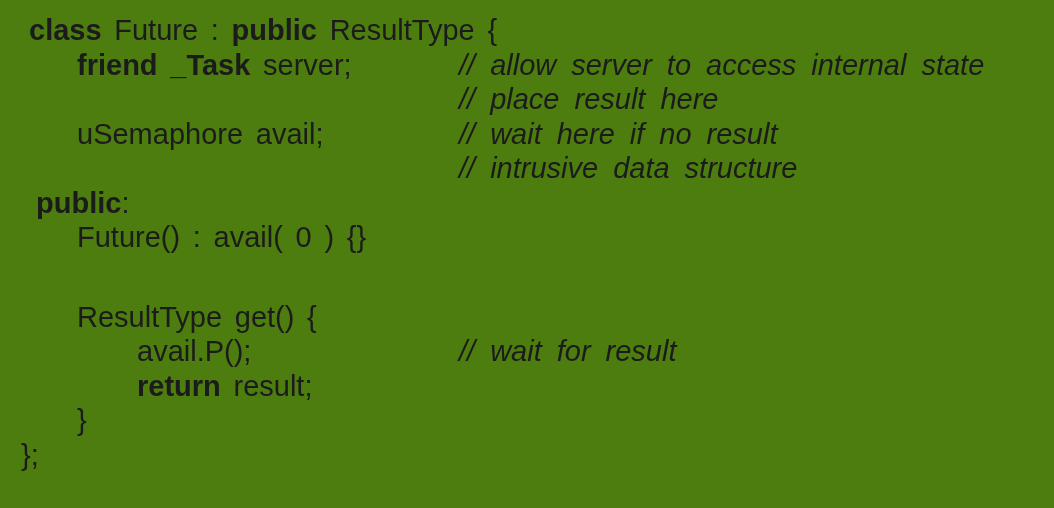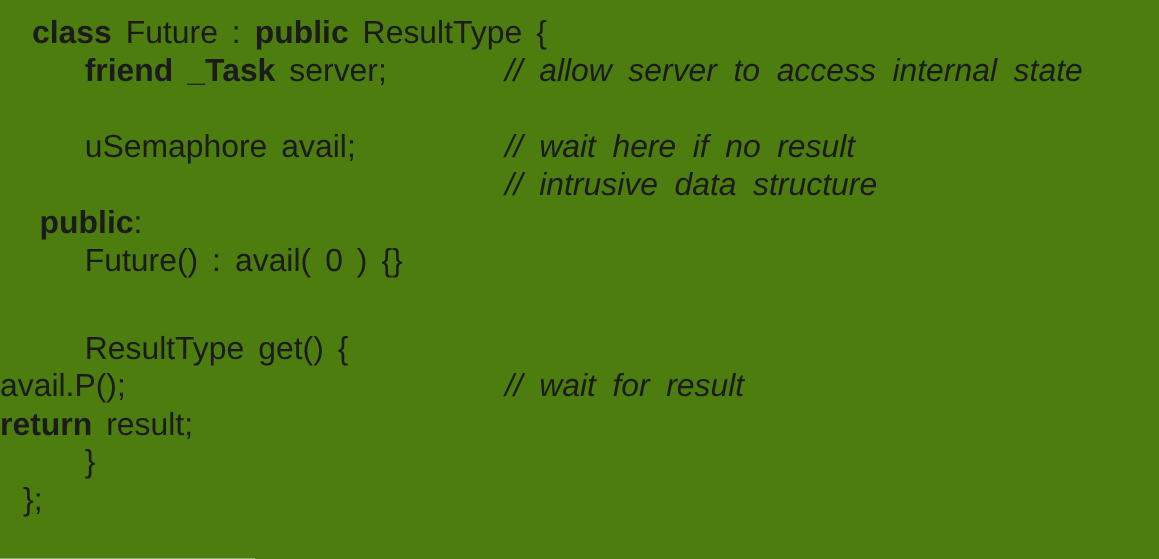--- a/index.html
+++ b/index.html
@@ -38,39 +38,40 @@
     left: 459px;
     top: 0;
     font-style: italic;
     font-weight: normal;
     word-spacing: 0.24em;
   }
   
   .ind-class  { padding-left: 29px; }
   .ind-access { padding-left: 36px; }
   .ind-member { padding-left: 77px; }
-  .ind-body   { }
+  .ind-body   { padding-left: 137px; }
   .ind-close  { padding-left: 21px; }
 </style>
 </head>
 <body>
 
 <div class="page">
   <div class="listing">
 
     <div class="line ind-class">
       <span class="kw">class</span><span> Future : </span><span class="kw">public</span><span> ResultType {</span>
     </div>
 
     <div class="line ind-member">
       <span class="kw">friend _Task</span><span> server;</span>
       <span class="cm">// allow server to access internal state</span>
     </div>
 
     <div class="line ind-member">
+      <span class="cm">// place result here</span>
     </div>
 
     <div class="line ind-member">
       <span>uSemaphore avail;</span>
       <span class="cm">// wait here if no result</span>
     </div>
 
     <div class="line ind-member">
       <span class="cm">// intrusive data structure</span>
     </div>

